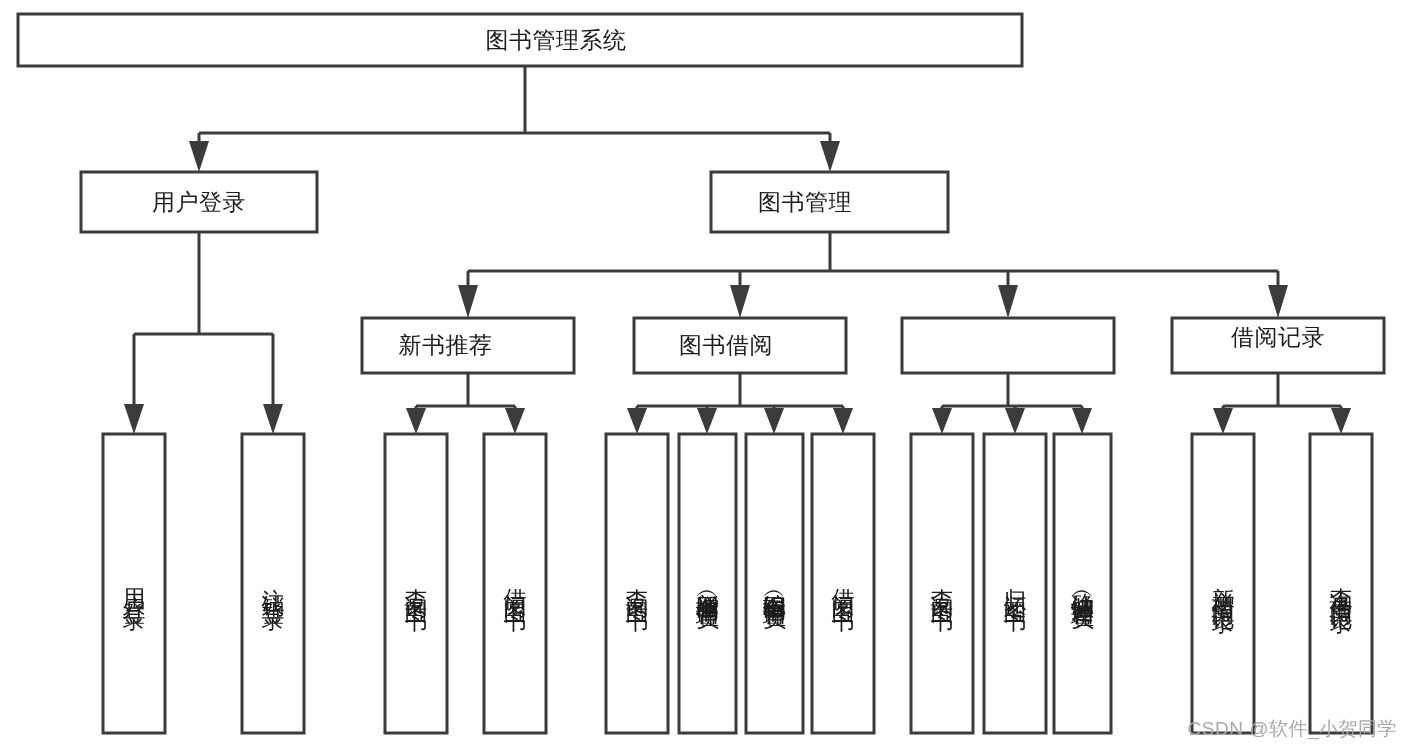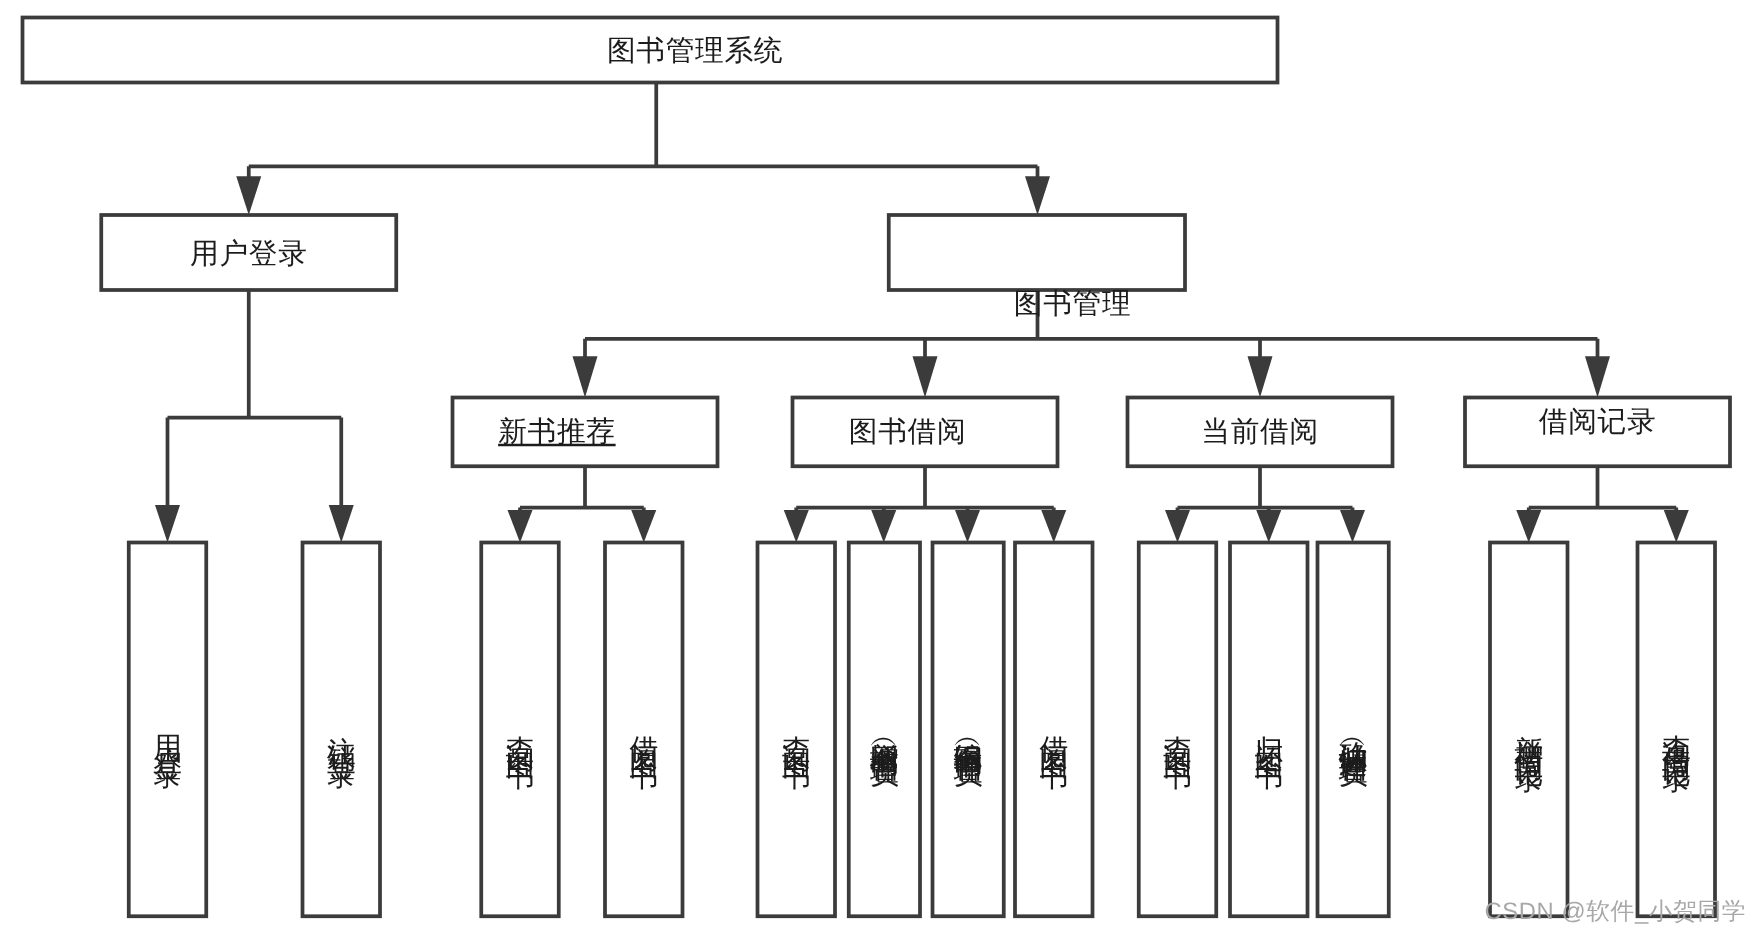--- a/index.html
+++ b/index.html
@@ -184,33 +184,30 @@
     </g>
   </svg>
 
   <div class="node-label-h" style="left:18px; top:14px; width:1004px; height:52px;padding-left:36px;">
     <span>图书管理系统</span>
   </div>
 
   <div class="node-label-h" style="left:81px; top:172px; width:236px; height:60px;">
     <span>用户登录</span>
   </div>
-  <div class="node-label-h" style="left:729px; top:172px; width:258px; height:60px;margin-top:40px;">
+  <div class="node-label-h" style="left:676px; top:172px; width:258px; height:60px;">
     <span>图书管理</span>
   </div>
 
-  <div class="node-label-h" style="left:362px; top:318px; width:167px; height:55px;text-decoration:underline;">
+  <div class="node-label-h" style="left:362px; top:318px; width:167px; height:55px;">
     <span>新书推荐</span>
   </div>
   <div class="node-label-h" style="left:634px; top:318px; width:184px; height:55px;">
     <span>图书借阅</span>
   </div>
-  <div class="node-label-h" style="left:902px; top:318px; width:212px; height:55px;">
-    <span>当前借阅</span>
-  </div>
   <div class="node-label-h" style="left:1172px; top:318px; width:212px; height:39px;">
     <span>借阅记录</span>
   </div>
 
   <div class="node-label-v" style="left:103px; top:434px; width:62px; height:299px;">
     <span>用户登录</span>
   </div>
   <div class="node-label-v" style="left:242px; top:434px; width:62px; height:299px;">
     <span>注销登录</span>
   </div>

